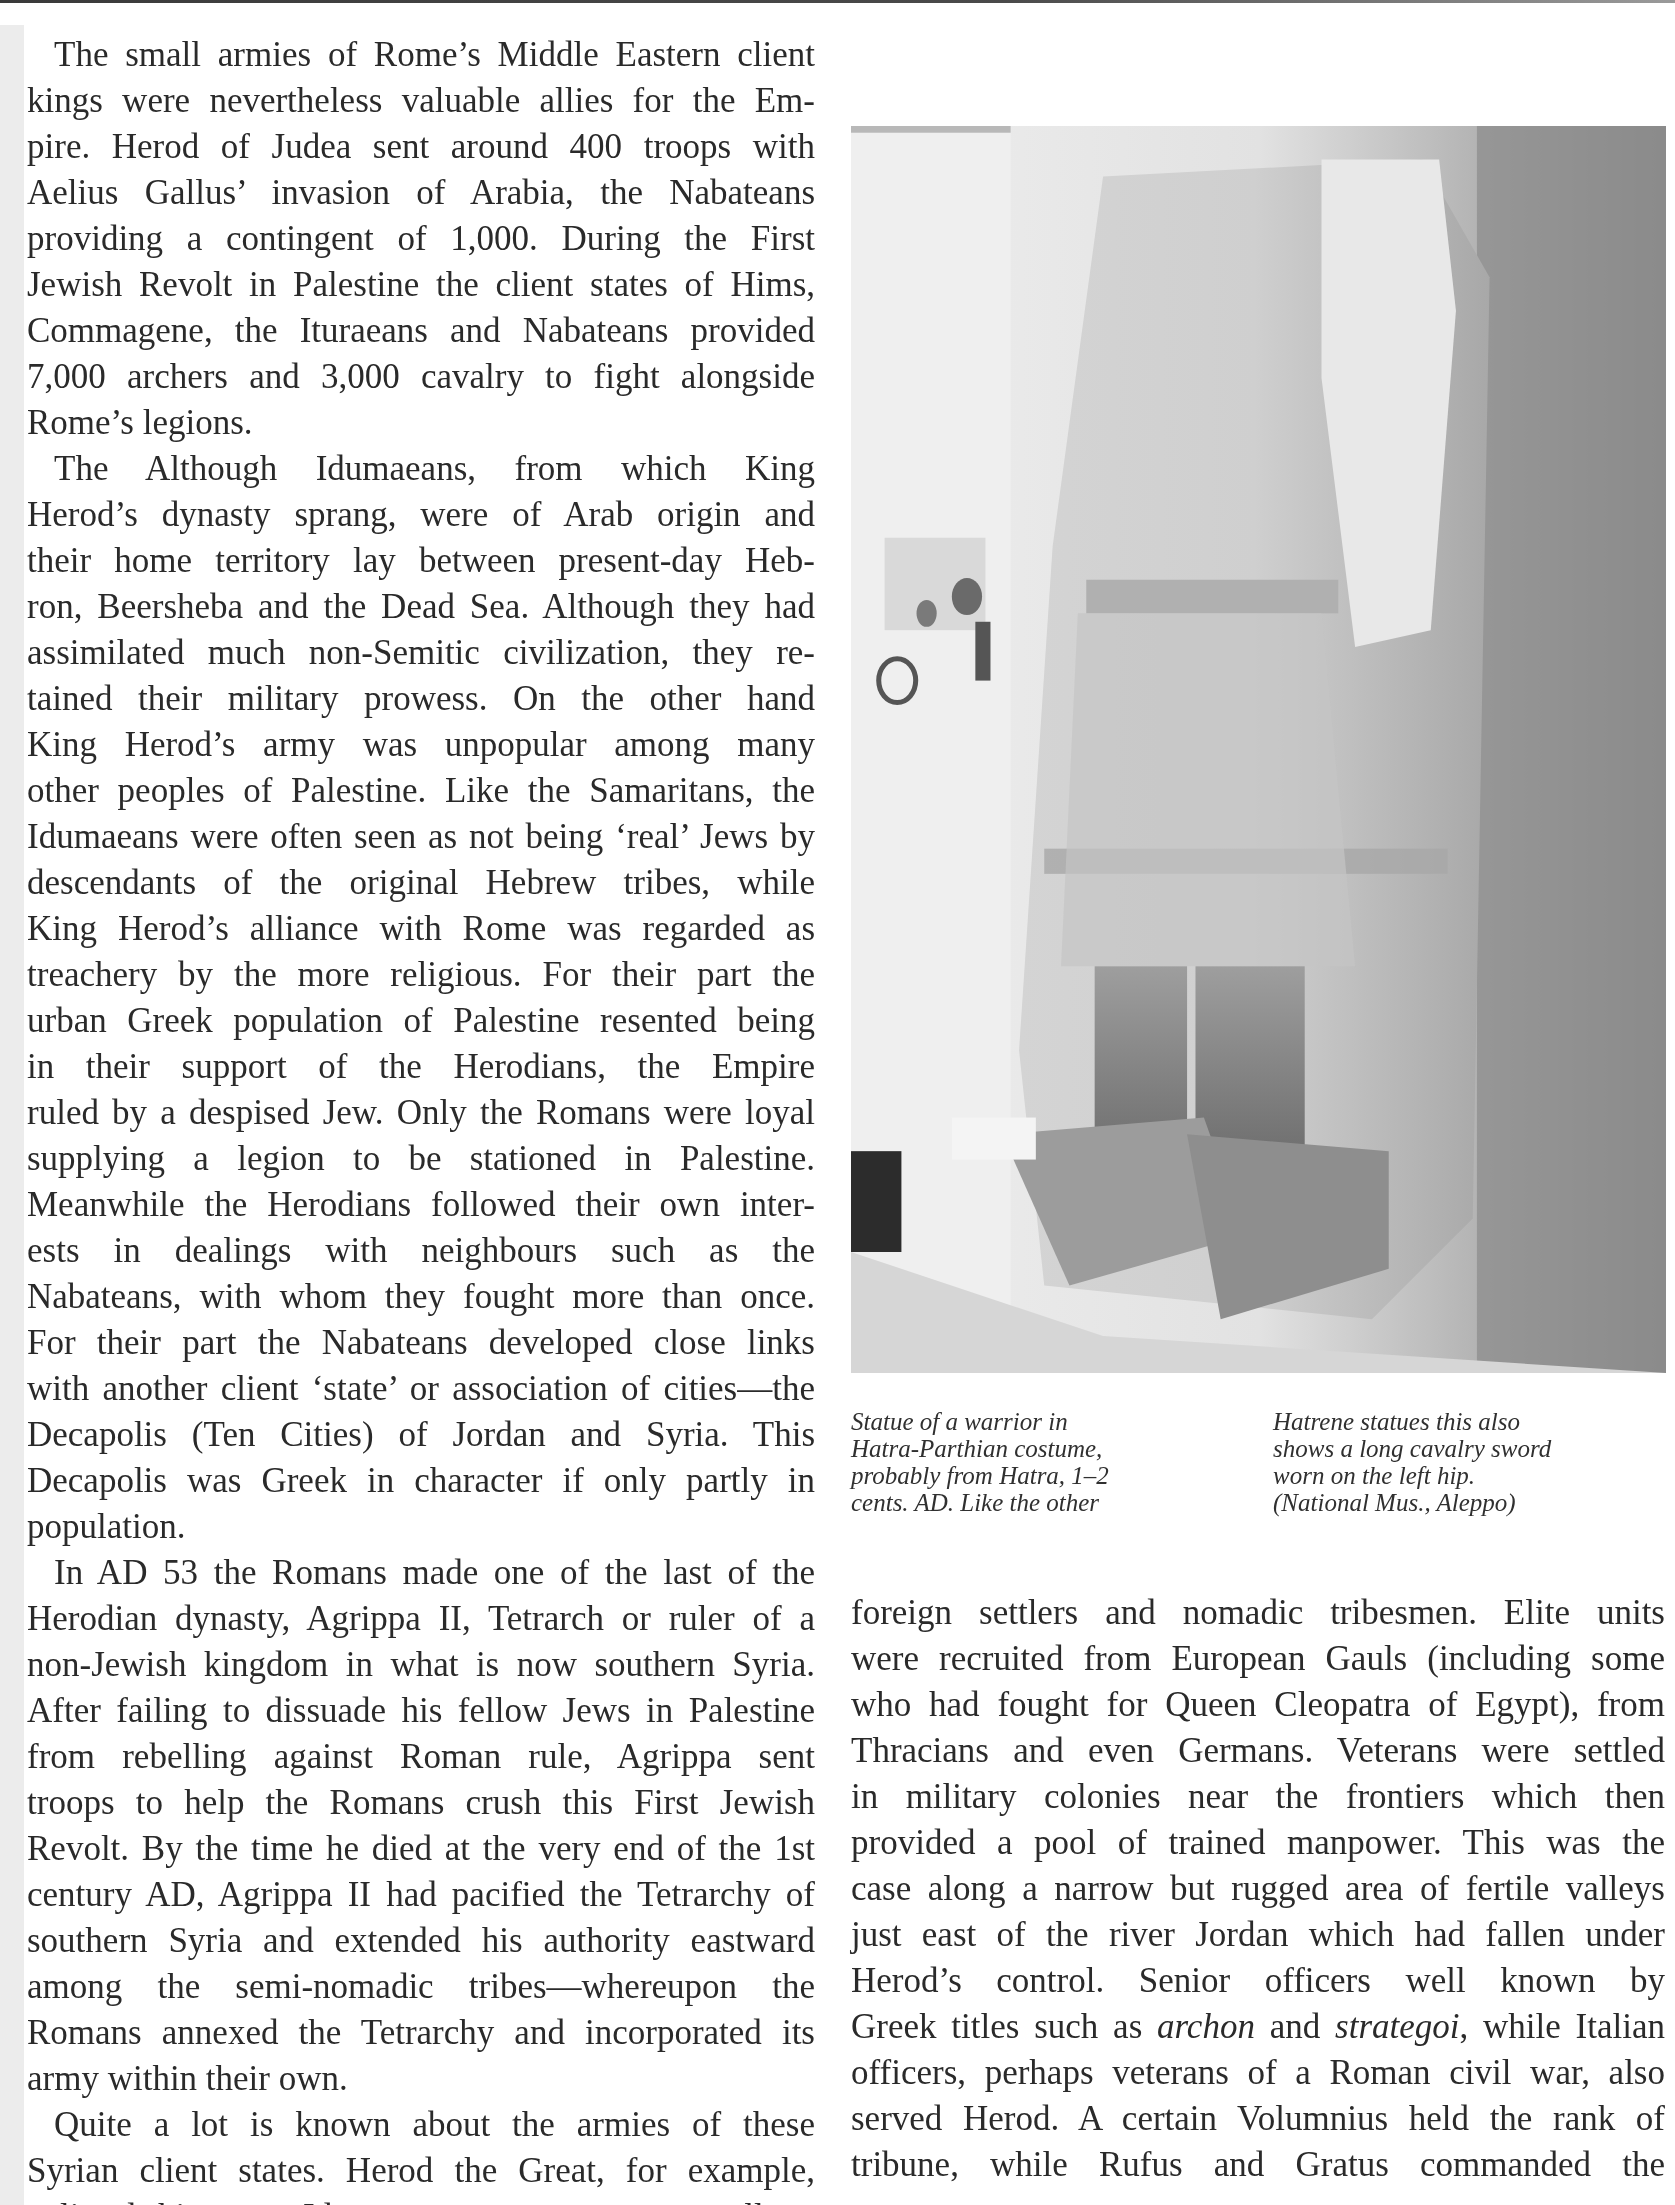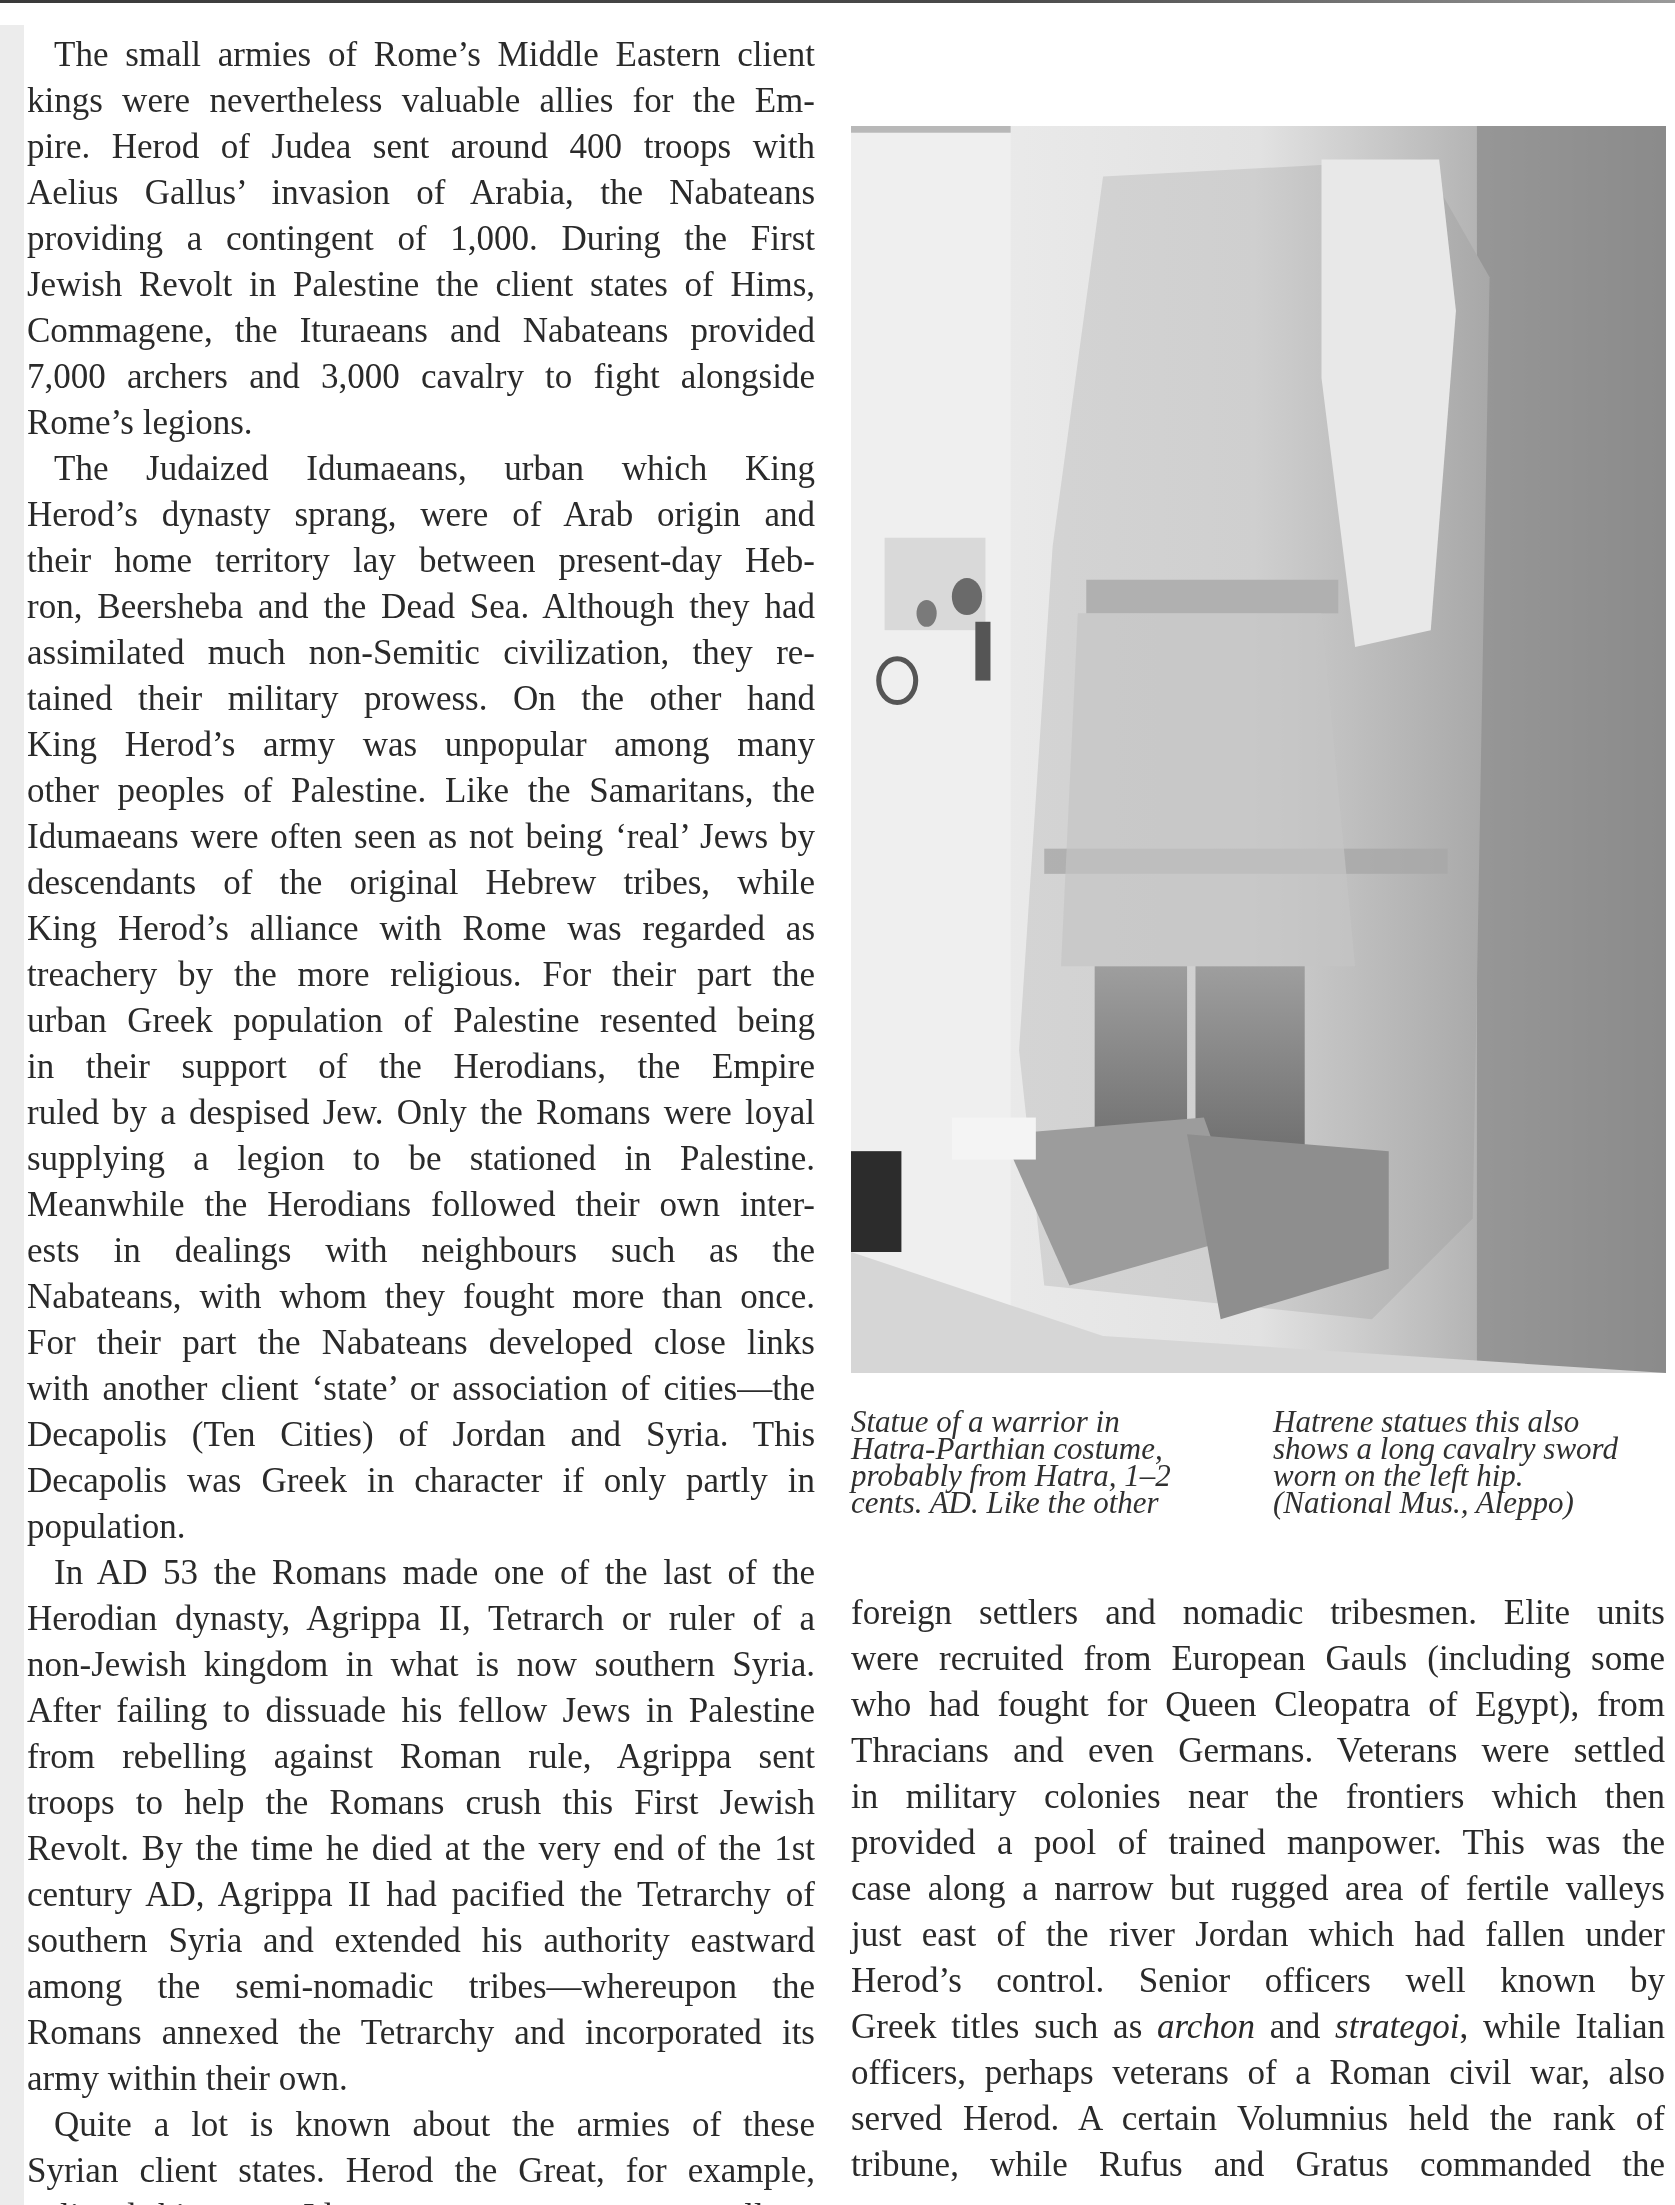--- a/index.html
+++ b/index.html
@@ -32,21 +32,21 @@
   .line.indent { padding-left: 27px; }
   .photo {
     position: absolute; left: 851px; top: 126px; width: 815px; height: 1247px;
     overflow: hidden; background: #d8d8d8;
   }
   .photo svg { display: block; width: 100%; height: 100%; }
   .caption {
     position: absolute; top: 1408px;
     font-family: "Liberation Serif", "DejaVu Serif", serif;
     font-style: italic;
-    font-size: 31px; line-height: 27px; color: #303030;
+    font-size: 25px; line-height: 27px; color: #303030;
   }
   .caption-left { left: 851px; width: 370px; }
   .caption-right { left: 1273px; width: 395px; }
   .caption span { display: block; white-space: nowrap; }
   em { font-style: italic; margin-top: 22px; }
 </style>
 </head>
 <body>
 
 <div class="top-rule"></div>
@@ -60,21 +60,21 @@
     <span class="line">pire. Herod of Judea sent around 400 troops with</span>
     <span class="line">Aelius Gallus’ invasion of Arabia, the Nabateans</span>
     <span class="line">providing a contingent of 1,000. During the First</span>
     <span class="line">Jewish Revolt in Palestine the client states of Hims,</span>
     <span class="line">Commagene, the Ituraeans and Nabateans provided</span>
     <span class="line">7,000 archers and 3,000 cavalry to fight alongside</span>
     <span class="line last">Rome’s legions.</span>
   </div>
 
   <div>
-    <span class="line indent">The Judaized Idumaeans, urban which King</span>
+    <span class="line indent">The Although Idumaeans, from which King</span>
     <span class="line">Herod’s dynasty sprang, were of Arab origin and</span>
     <span class="line">their home territory lay between present-day Heb-</span>
     <span class="line">ron, Beersheba and the Dead Sea. Although they had</span>
     <span class="line">assimilated much non-Semitic civilization, they re-</span>
     <span class="line">tained their military prowess. On the other hand</span>
     <span class="line">King Herod’s army was unpopular among many</span>
     <span class="line">other peoples of Palestine. Like the Samaritans, the</span>
     <span class="line">Idumaeans were often seen as not being ‘real’ Jews by</span>
     <span class="line">descendants of the original Hebrew tribes, while</span>
     <span class="line">King Herod’s alliance with Rome was regarded as</span>

